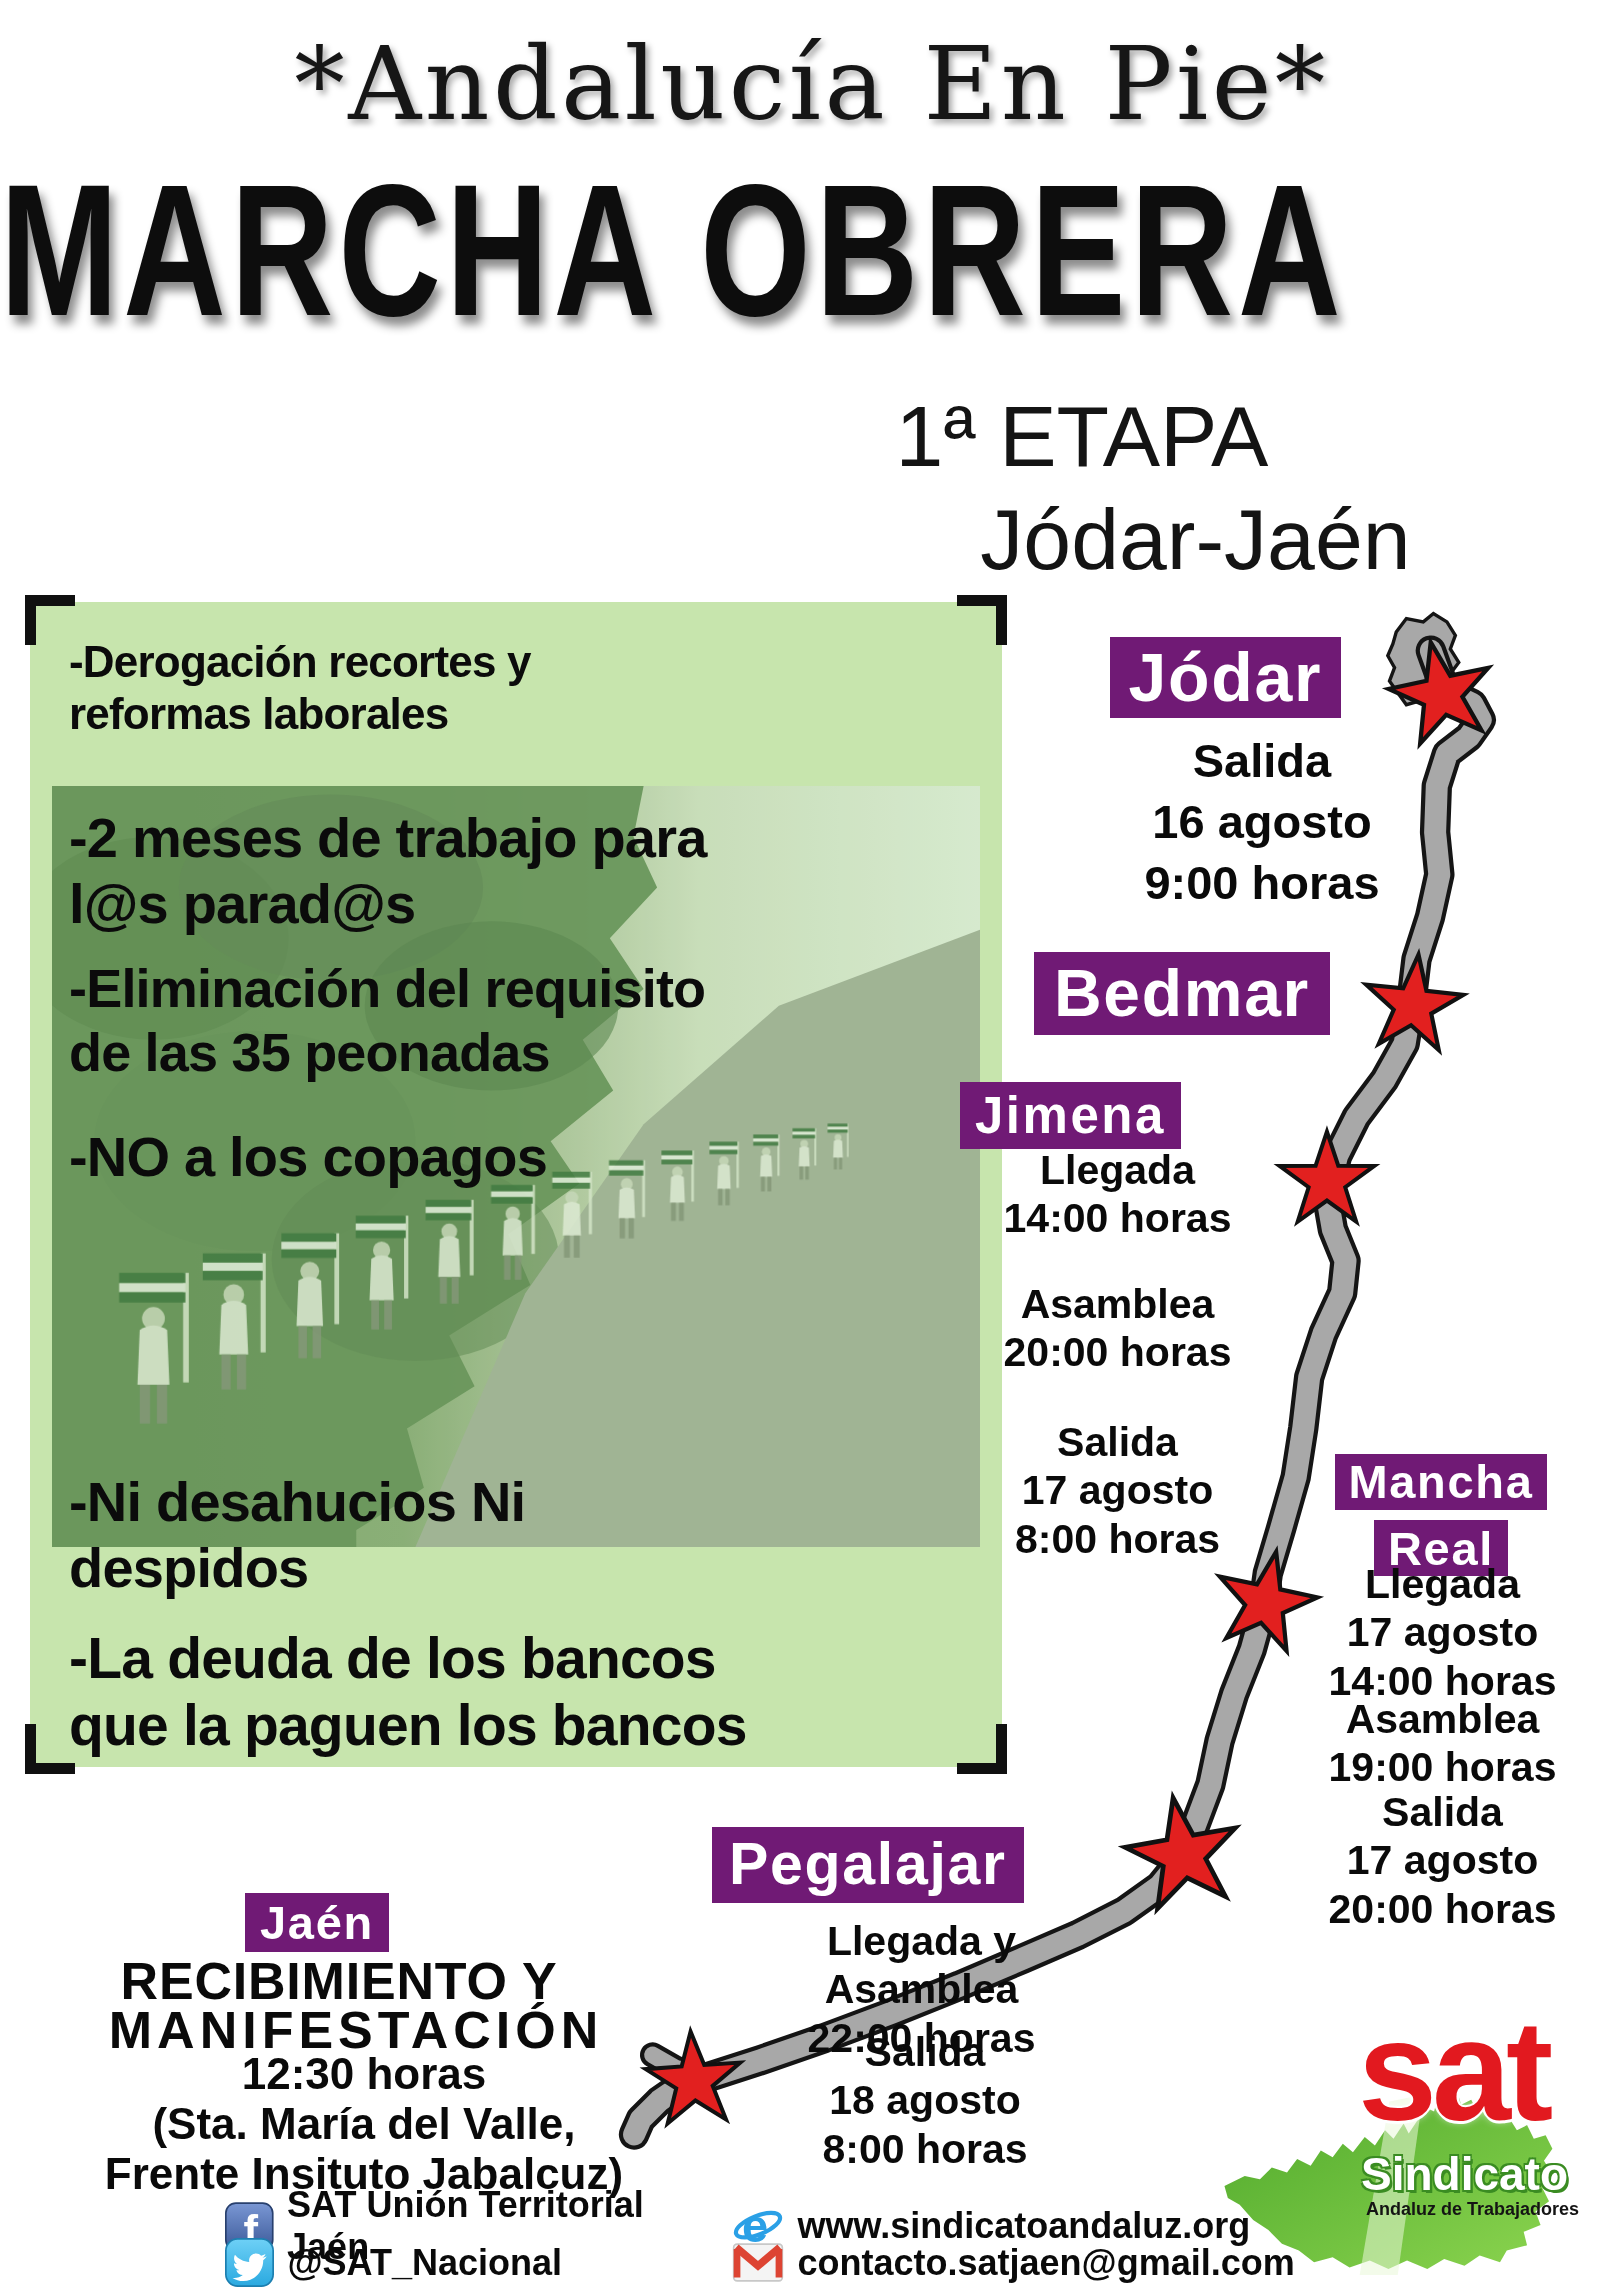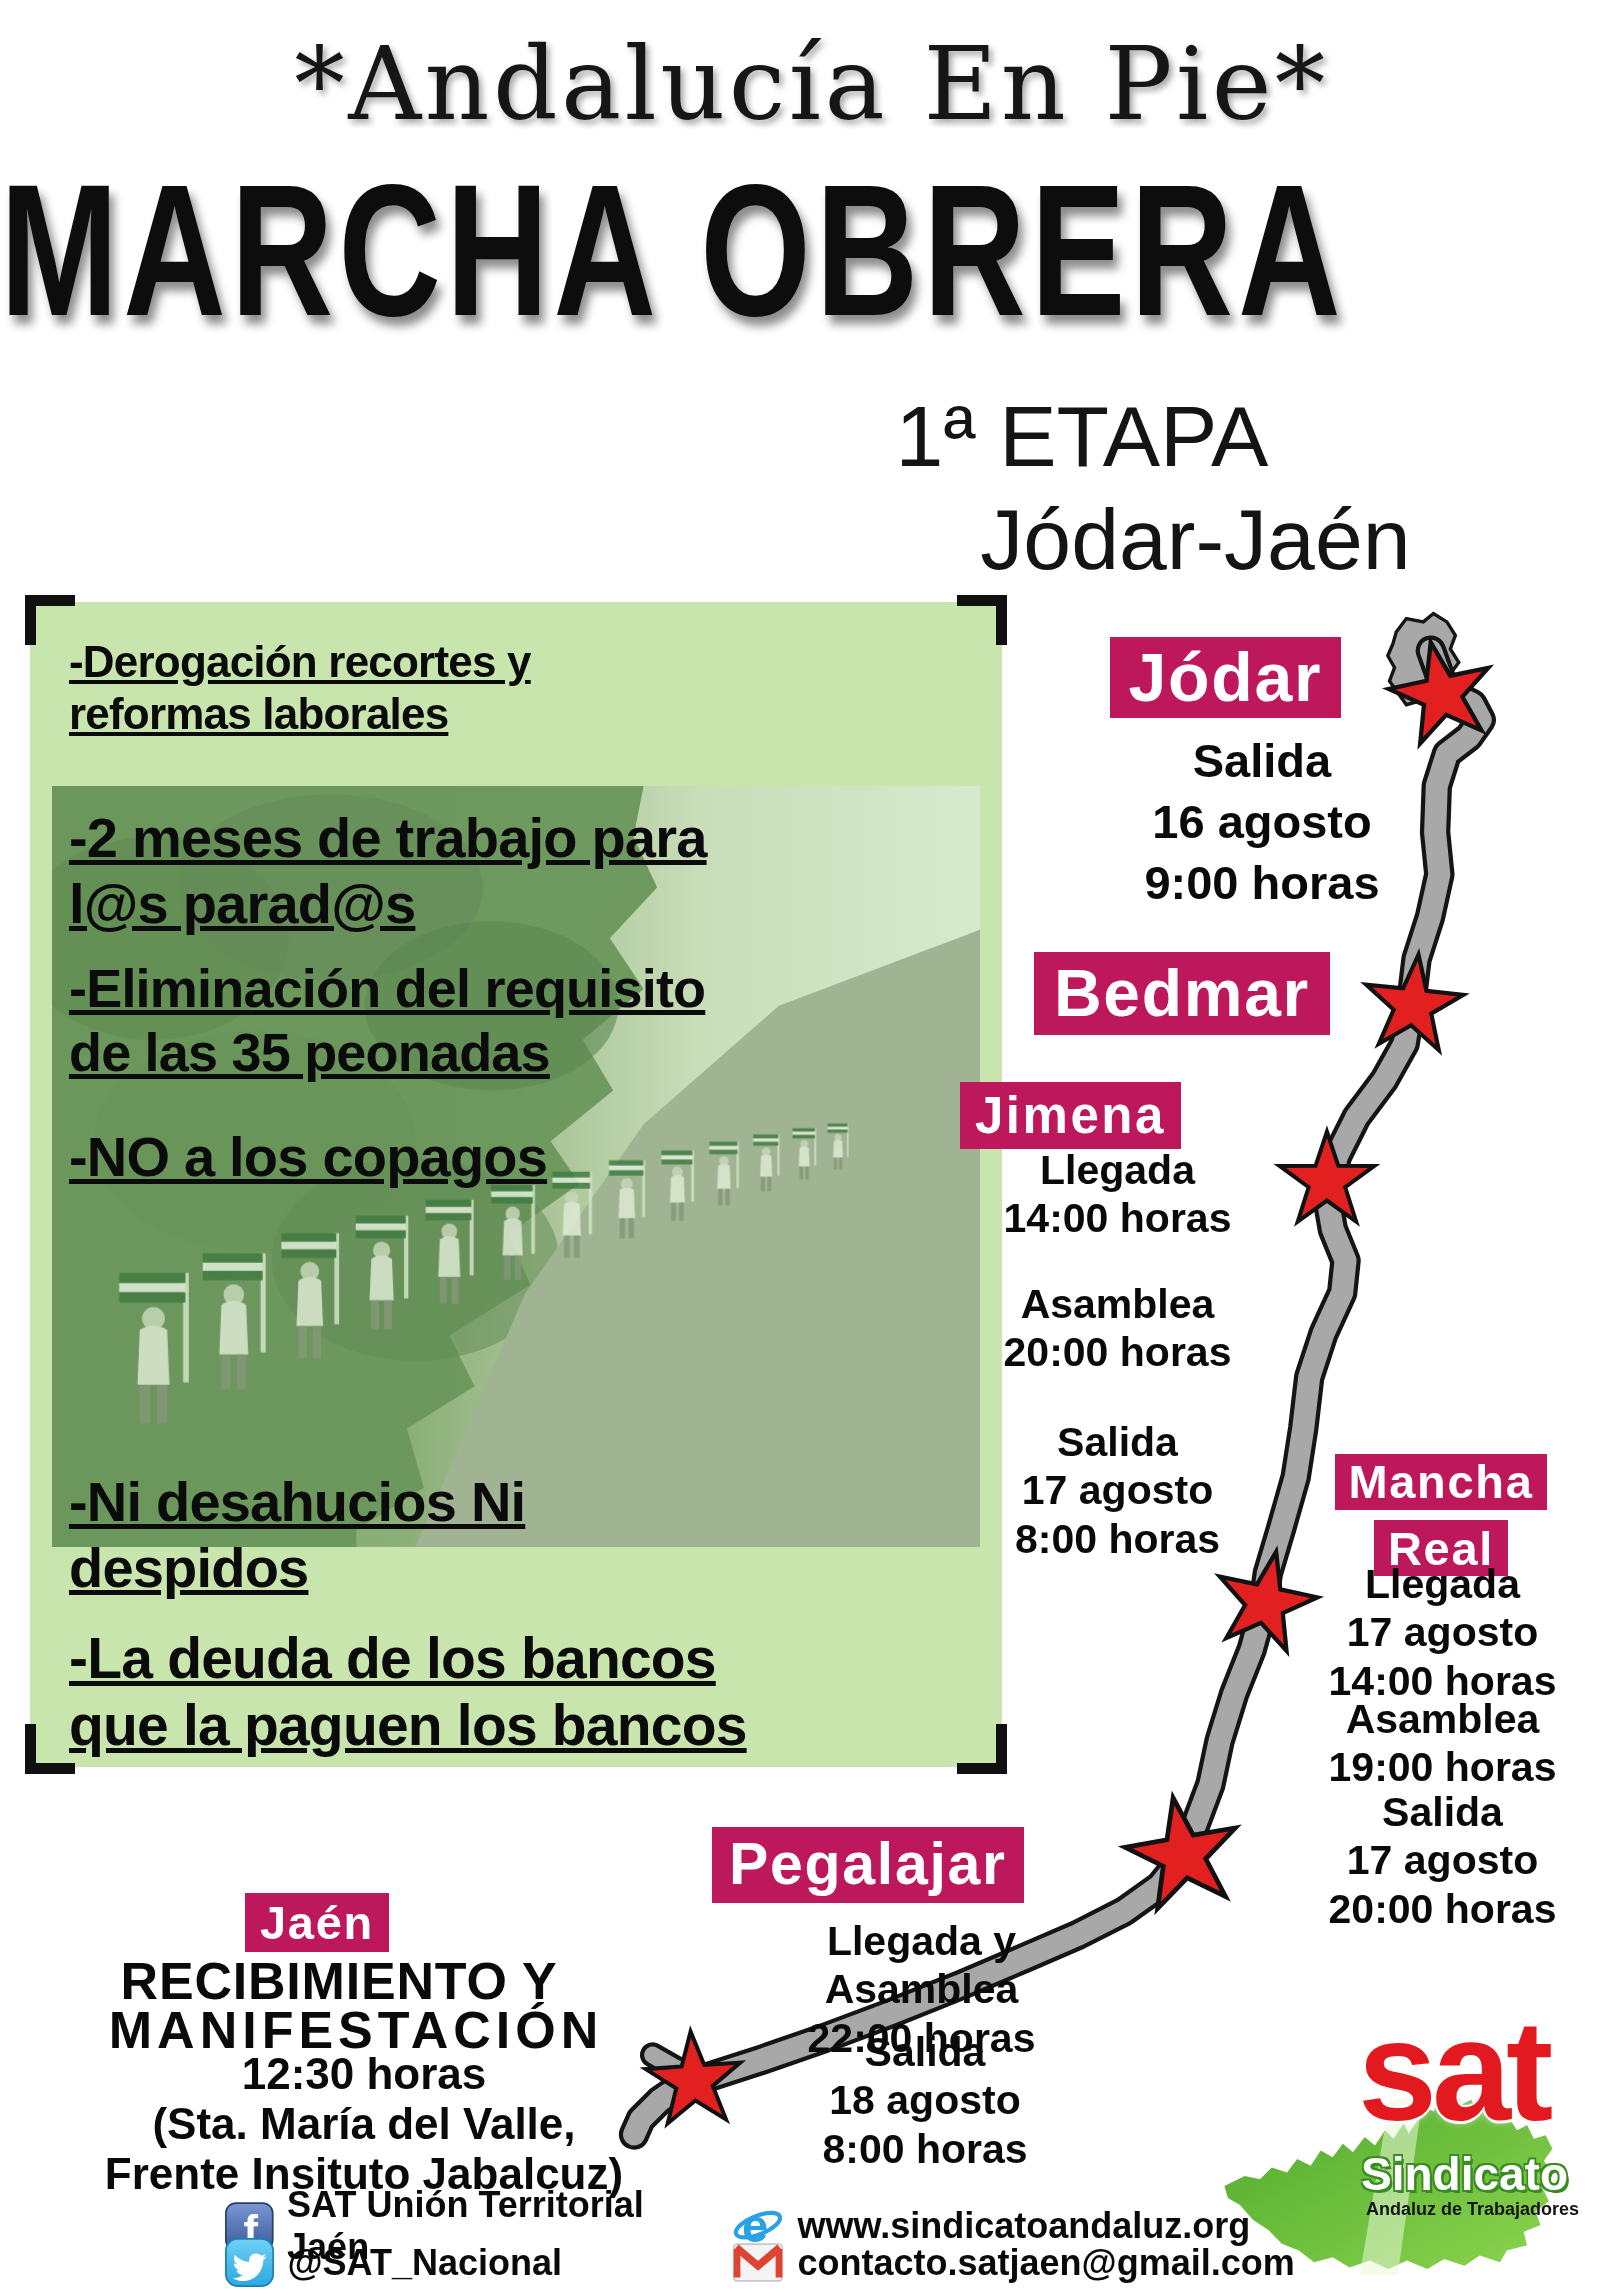--- a/index.html
+++ b/index.html
@@ -18,31 +18,31 @@
   .stage2{left:887px;top:490px;width:617px;text-align:center;font-size:86px;color:#141414;}
   
   .greenbox{left:30px;top:602px;width:972px;height:1165px;background:#c7e5ad;}
   .corner{position:absolute;width:39px;height:39px;border:0 solid #101010;}
   .corner.tl{left:-5px;top:-6.8px;border-top-width:11px;border-left-width:11px;}
   .corner.tr{right:-5px;top:-6.8px;border-top-width:11px;border-right-width:11px;}
   .corner.bl{left:-5px;bottom:-6.8px;border-bottom-width:11px;border-left-width:11px;}
   .corner.br{right:-5px;bottom:-6.8px;border-bottom-width:11px;border-right-width:11px;}
   .photo{position:absolute;left:22px;top:184px;width:928px;height:761px;}
   .demand{position:absolute;left:39px;width:913px;margin:0;font-weight:700;
-    letter-spacing:-0.8px;line-height:1.18;white-space:pre-line;color:#0b0b0b;text-decoration:underline;}
+    letter-spacing:-0.8px;line-height:1.18;white-space:pre-line;color:#0b0b0b;}
   .d1{top:34px;font-size:44px;}
   .d2{top:203px;font-size:56px;}
   .d3{top:355px;font-size:54px;}
   .d4{top:522px;font-size:56px;}
   .d5{top:632px;font-size:54px;}
   .d6{top:867px;font-size:56px;}
   .d7{top:1023px;font-size:57px;}
   
   .route-svg{left:0;top:0;width:1623px;height:2295px;z-index:1;pointer-events:none;}
-  .bar{display:inline-block;background:#be185d;color:#fff;font-weight:700;line-height:1.05;}
+  .bar{display:inline-block;background:#701a75;color:#fff;font-weight:700;line-height:1.05;}
   .z2{z-index:2;}
   .sched{position:absolute;text-align:center;font-weight:700;color:#0a0a0a;z-index:2;}
   #jodar-bar{left:1110px;top:637px;font-size:68px;padding:5px 18.6px;letter-spacing:1.7px;}
   #jodar-sched{left:1072px;top:730px;width:380px;font-size:47px;line-height:1.3;}
   #bedmar-bar{left:1034px;top:952px;font-size:66px;padding:6.8px 20px;letter-spacing:1.7px;}
   #jimena-bar{left:960px;top:1082px;font-size:51px;padding:6.8px 15px;letter-spacing:2.5px;}
   #jimena-arr{left:936px;top:1146px;width:363px;font-size:41px;line-height:1.18;}
   #jimena-asm{left:936px;top:1280px;width:363px;font-size:41px;line-height:1.18;}
   #jimena-dep{left:936px;top:1418px;width:363px;font-size:41px;line-height:1.18;}
   #mr-wrap{left:1266px;top:1454px;width:350px;text-align:center;z-index:2;}

